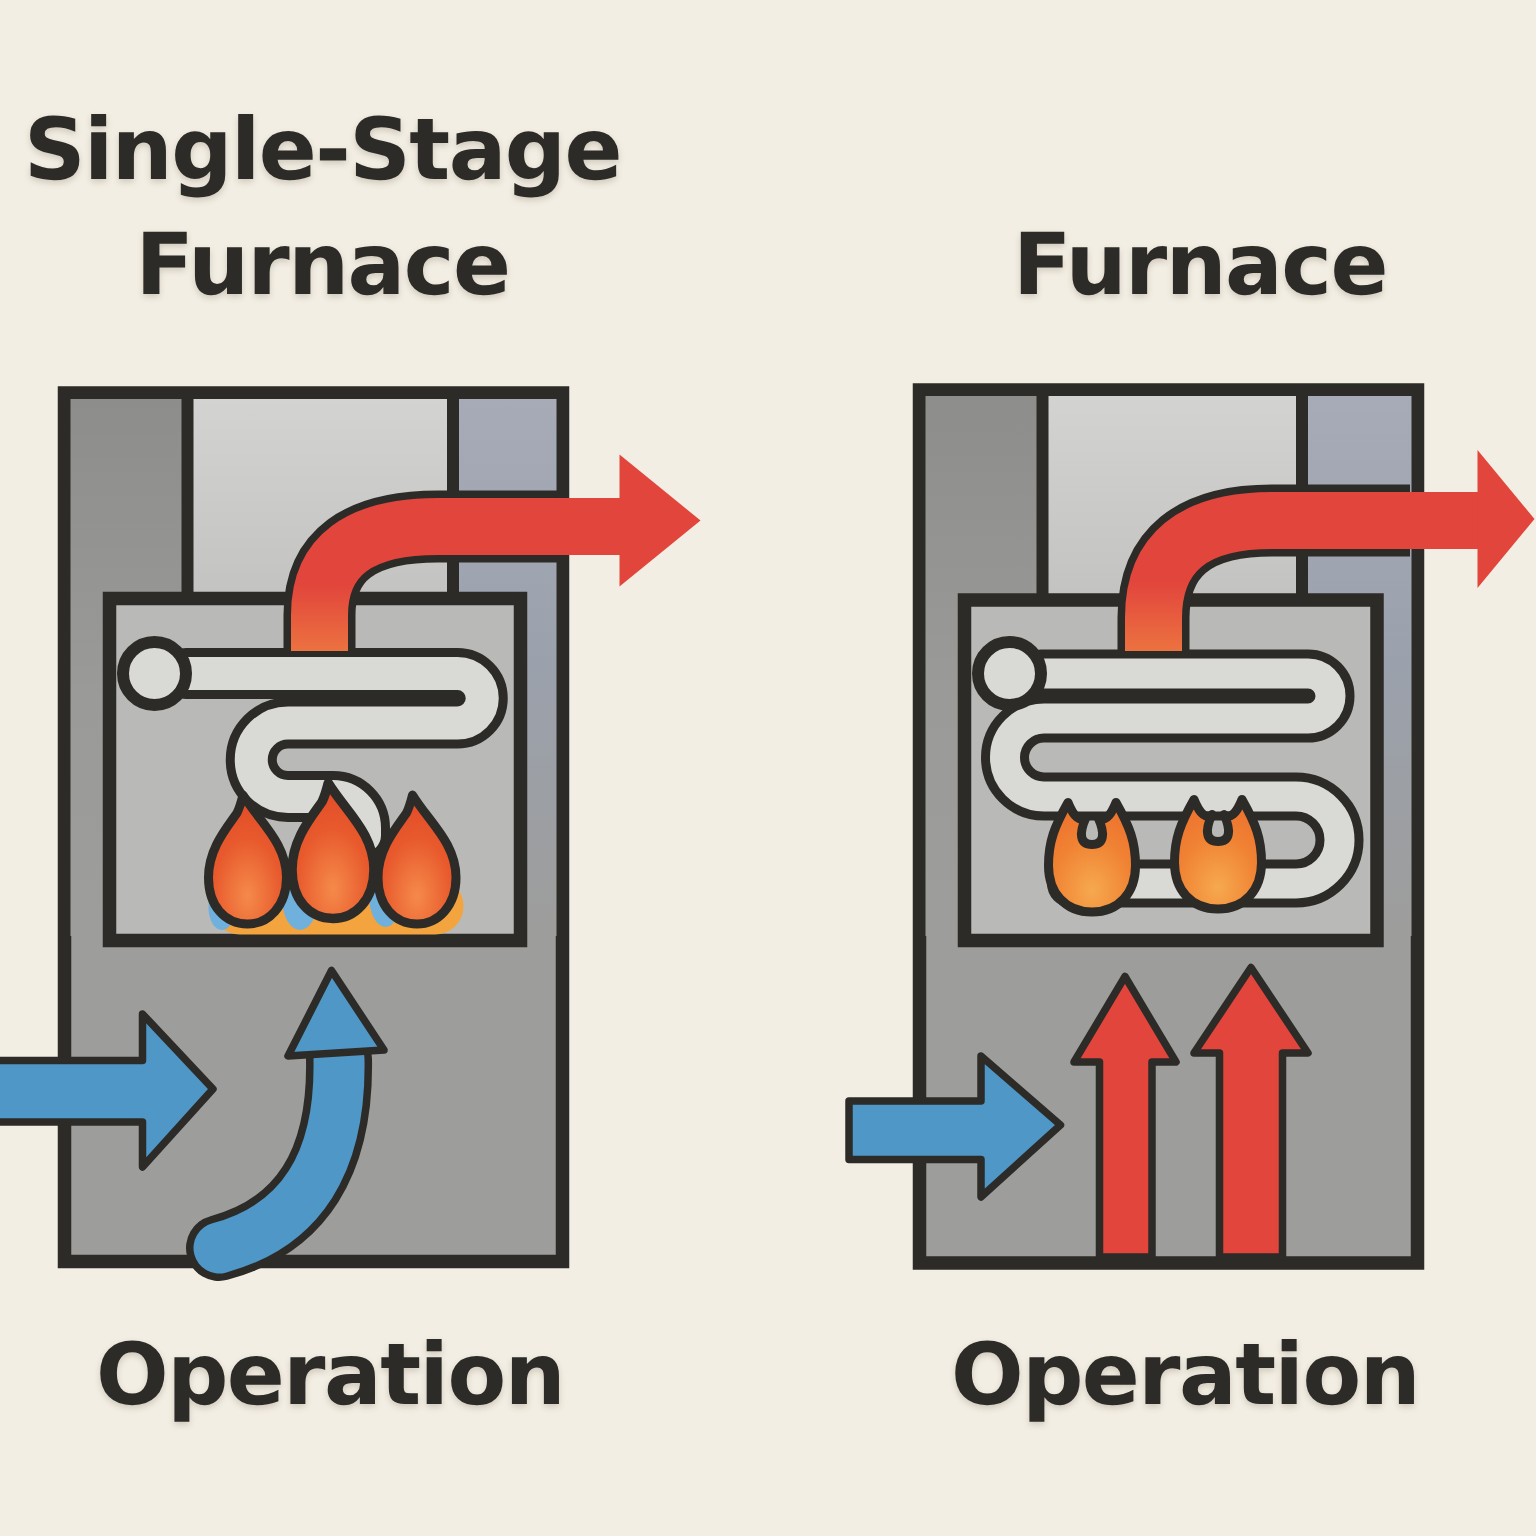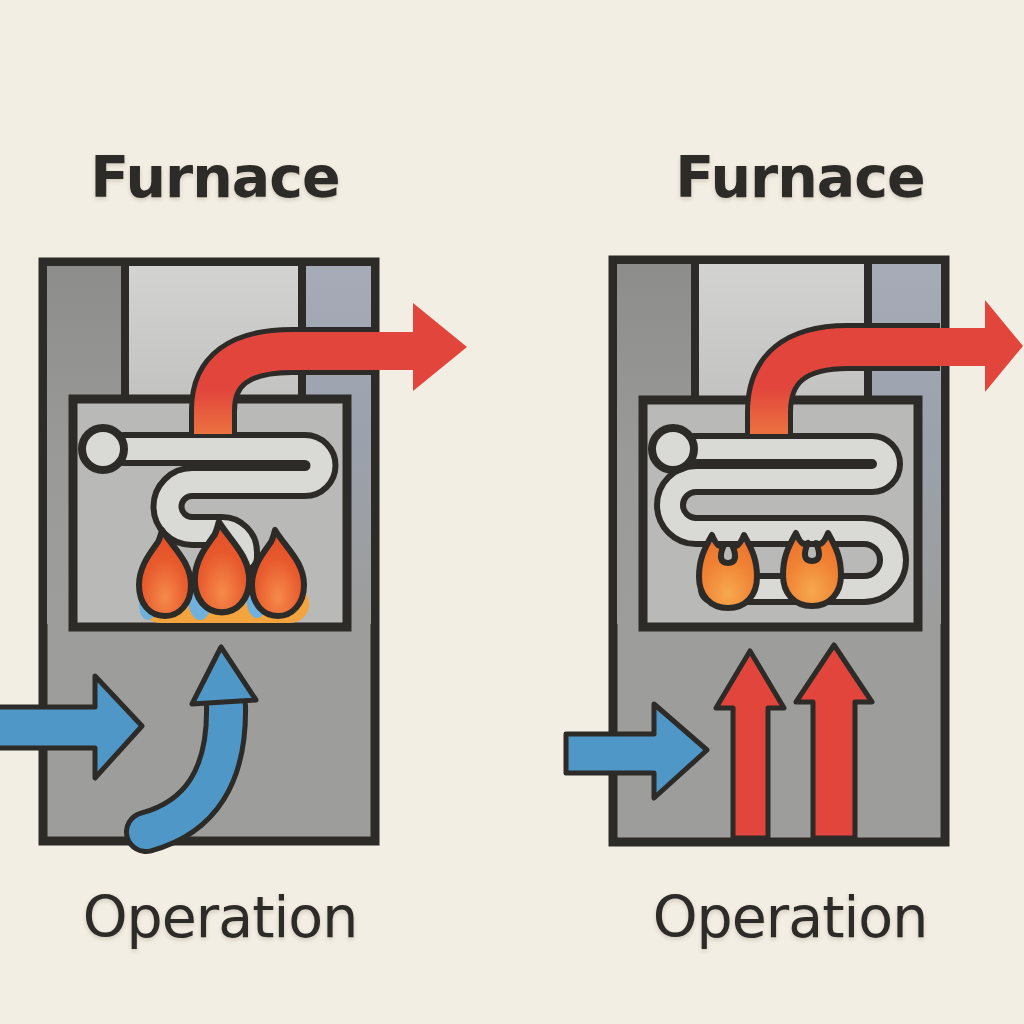--- a/index.html
+++ b/index.html
@@ -18,21 +18,21 @@
     font-size:57px;
     line-height:77px;
     color:var(--ink,#2d2b27);
     letter-spacing:-1px;
     text-shadow:0 2px 4px rgba(80,70,55,.22);
     white-space:pre-line;
   }
   .caption{
     position:absolute;
     text-align:center;
-    font-weight:400;
+    font-weight:700;
     font-size:57px;
     color:var(--ink,#2d2b27);
     letter-spacing:-1px;
     text-shadow:0 2px 4px rgba(80,70,55,.22);
   }
   #title-left{left:-10px;top:62px;width:450px;}
   #title-right{left:580px;top:62px;width:440px;}
   #caption-left{left:0px;top:884px;width:440px;}
   #caption-right{left:570px;top:884px;width:440px;}
 </style>
@@ -159,17 +159,17 @@
         <polygon points="985,300 1023,346 985,392" fill="var(--red)"></polygon>
       </g>
 
       <path d="M 733 838 V 708 H 716 L 750 651 L 784 708 H 768 V 838 Z" fill="var(--red)" stroke="var(--ink)" stroke-width="5" stroke-linejoin="round"></path>
       <path d="M 813 838 V 702 H 796 L 834 645 L 872 702 H 855 V 838 Z" fill="var(--red)" stroke="var(--ink)" stroke-width="5" stroke-linejoin="round"></path>
 
       <path d="M 566 734 H 654 V 704 L 707 750 L 654 798 V 773 H 566 Z" fill="var(--blue)" stroke="var(--ink)" stroke-width="5" stroke-linejoin="round"></path>
     </g>
   </svg>
 
-  <div class="title" id="title-left"><br><span>Furnace</span></div>
+  <div class="title" id="title-left"><span>Single-Stage</span><br><span>Furnace</span></div>
   <div class="title" id="title-right"><br><span>Furnace</span></div>
   <div class="caption" id="caption-left">Operation</div>
   <div class="caption" id="caption-right">Operation</div>
 </div>
 
 </body></html>

